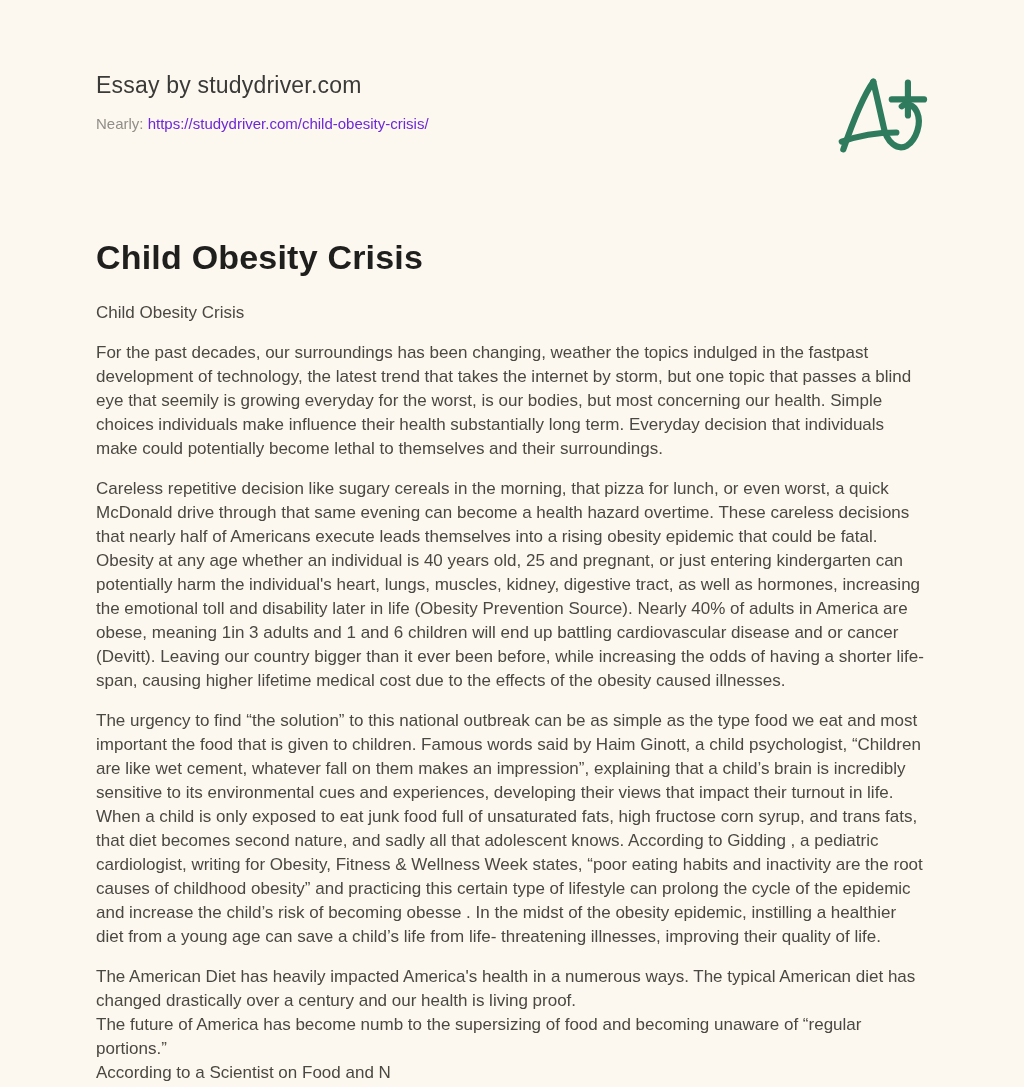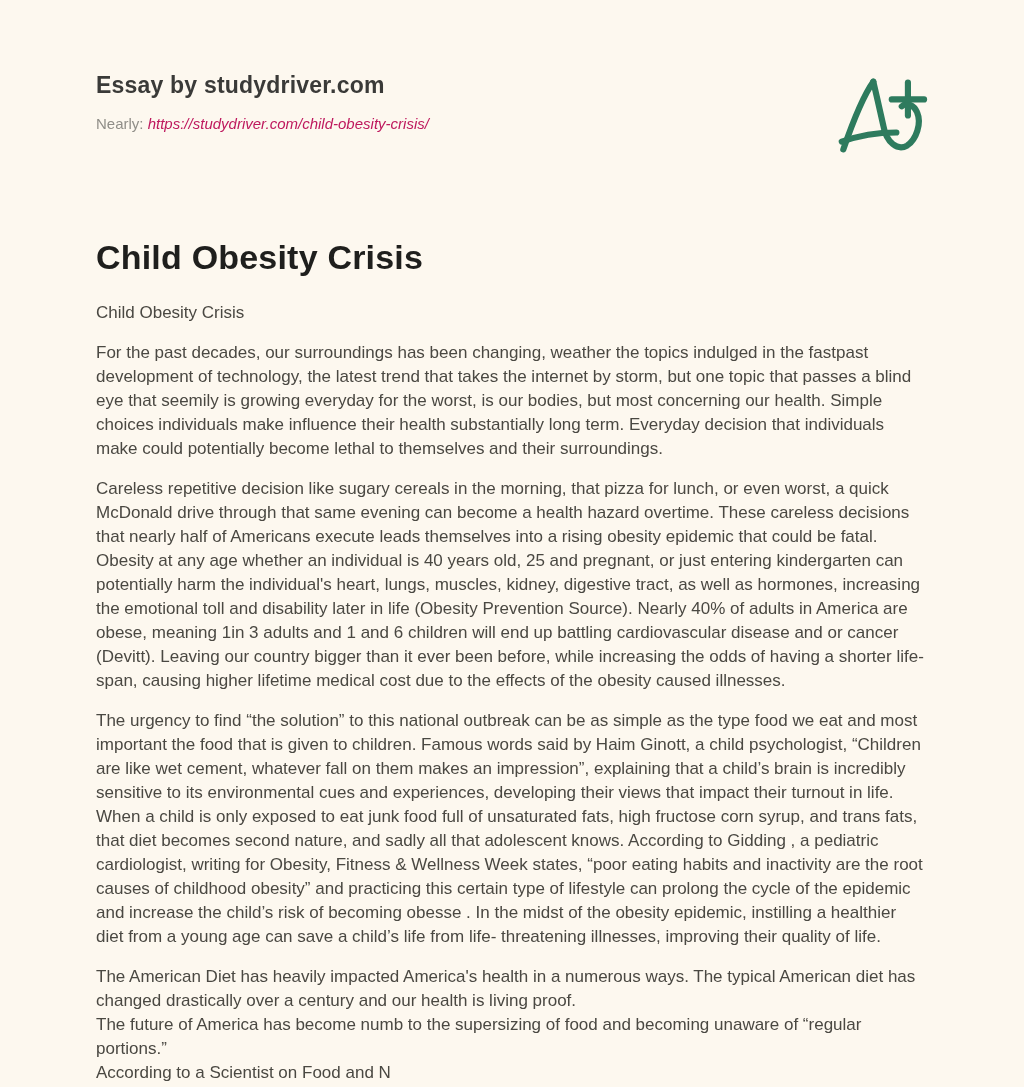--- a/index.html
+++ b/index.html
@@ -15,33 +15,32 @@
     color: #4a4842;
   }
   .page {
     position: relative;
     width: 1024px;
     height: 1087px;
     padding: 72px 96px 0 96px;
   }
   .byline {
     font-size: 23px;
-    font-weight: 700;
+    font-weight: 400;
     color: #3a3a38;
     letter-spacing: 0.2px;
   }
   .source-line {
     margin-top: 16px;
     font-size: 15px;
     color: #908e88;
   }
   .source-line a {
-    color: #be185d;
+    color: #6d28d9;
     text-decoration: none;
-    font-style: italic;
   }
   .logo {
     position: absolute;
     top: 64px;
     right: 93px;
     width: 100px;
     height: 100px;
   }
   .essay-title {
     margin-top: 106px;

